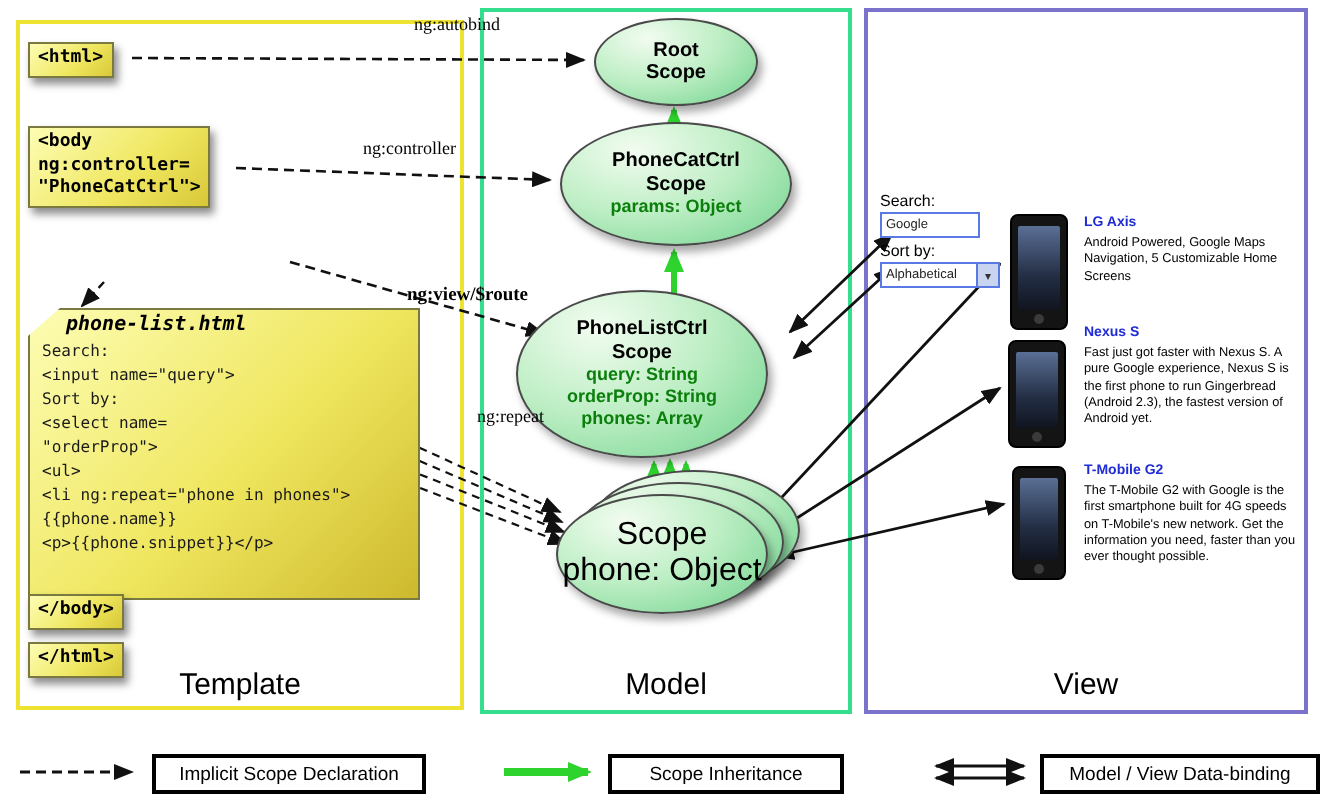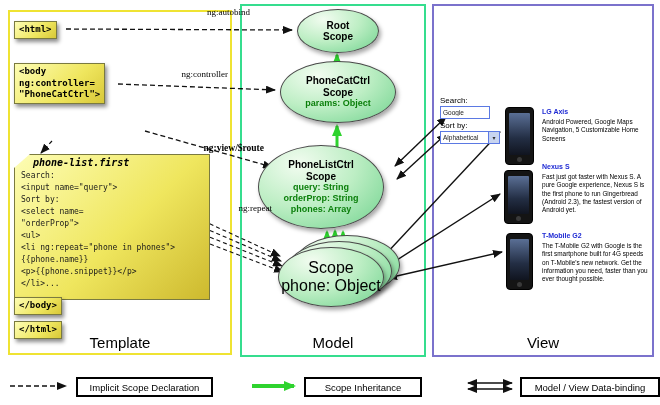--- a/index.html
+++ b/index.html
@@ -104,31 +104,30 @@
   <div class="ybox" style="left:14px;top:21px;">&lt;html&gt;</div>
 
   <div class="ybox" style="left:14px;top:63px;">
     <div>&lt;body</div>
     <div>ng:controller=</div>
     <div>"PhoneCatCtrl"&gt;</div>
   </div>
 
 
   <div class="note">
-    <div class="ttl">phone-list.first</div>
+    <div class="ttl">phone-list.html</div>
     <div class="cl">Search:</div>
     <div class="cl">&lt;input name="query"&gt;</div>
     <div class="cl">Sort by:</div>
     <div class="cl">&lt;select name=</div>
     <div class="cl">"orderProp"&gt;</div>
     <div class="cl">&lt;ul&gt;</div>
     <div class="cl">&lt;li ng:repeat="phone in phones"&gt;</div>
     <div class="cl">{{phone.name}}</div>
     <div class="cl">&lt;p&gt;{{phone.snippet}}&lt;/p&gt;</div>
-    <div class="cl">&lt;/li&gt;...</div>
   </div>
 
   <div class="ybox" style="left:14px;top:297px;">&lt;/body&gt;</div>
   <div class="ybox" style="left:14px;top:321px;">&lt;/html&gt;</div>
 
   <div class="alabel" style="left:160px;top:7px;width:90px;">ng:autobind</div>
   <div class="alabel" style="left:136px;top:69px;width:92px;">ng:controller</div>
   <div class="alabel bold" style="left:160px;top:119px;width:104px;margin-top:24px;">ng:view/$route</div>
   <div class="alabel" style="left:208px;top:203px;width:64px;">ng:repeat</div>
 

